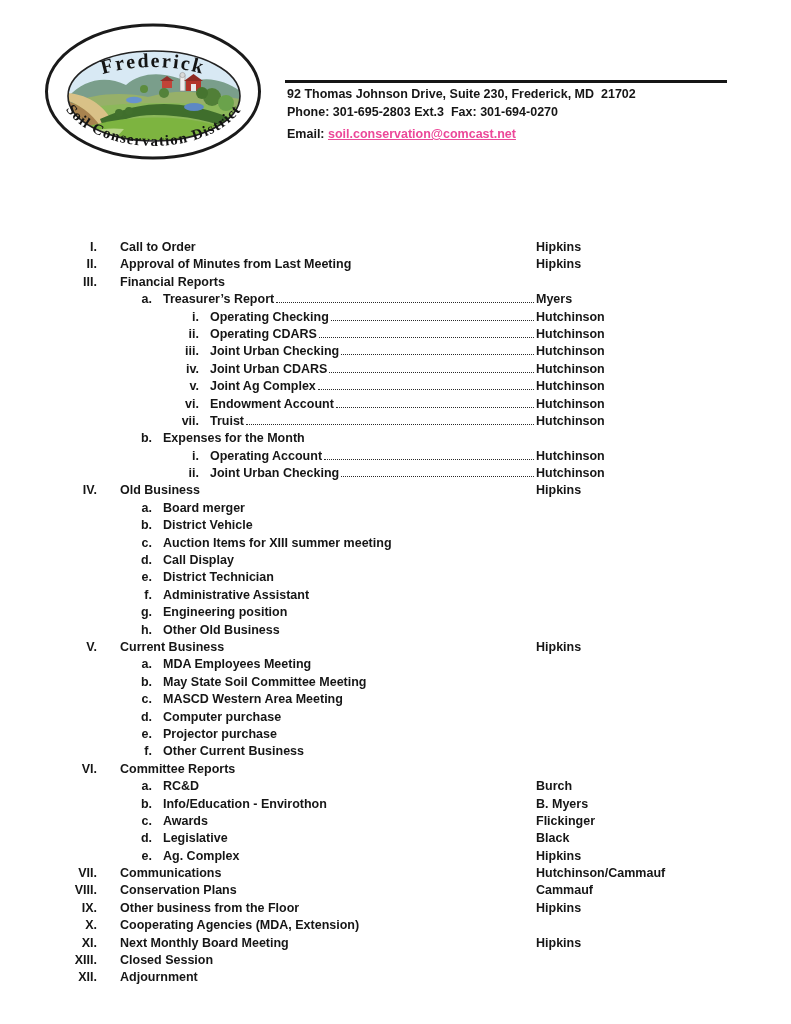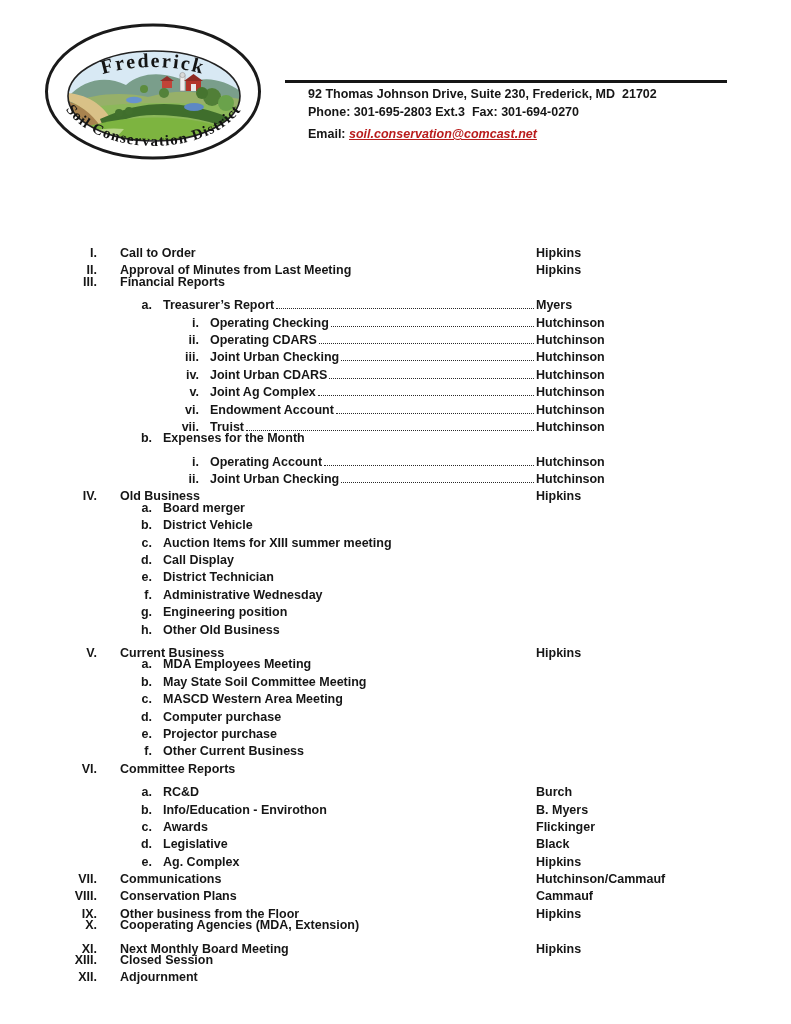--- a/index.html
+++ b/index.html
@@ -5,38 +5,38 @@
   html,body{margin:0;padding:0;background:#e8e8e8;}
   .page{
     position:relative;width:791px;height:1024px;background:#ffffff;
     font-family:"Liberation Sans",sans-serif;color:#161616;overflow:hidden;
     margin:0 auto;
   }
   
   .logo{position:absolute;left:44px;top:22px;width:218px;height:139px;}
   .rule{position:absolute;left:285px;top:80px;width:442px;height:2.5px;background:#161616;}
   .header-text{position:absolute;left:287px;top:85px;font-size:12.5px;font-weight:600;line-height:18px;}
-  .header-text div{white-space:pre;margin-left:21px;}
+  .header-text div{white-space:pre;}
   .email-line{margin-top:4px;}
   .email-link{text-decoration:underline;}
   
   .title-block{position:absolute;left:0;top:160px;width:791px;text-align:center;font-weight:600;}
   .title-main{font-size:16.5px;line-height:21px;}
   .title-sub{font-size:12.5px;line-height:17.5px;}
   
   .agenda{position:absolute;left:0;top:239px;width:791px;font-size:12.5px;font-weight:600;}
   .row{display:flex;height:17.4px;align-items:baseline;line-height:17.4px;}
   .lead{width:536px;flex-shrink:0;display:flex;align-items:baseline;}
   .m{flex-shrink:0;text-align:right;white-space:pre;}
   .L0 .m{width:97px;margin-right:23px;}
   .L1 .m{width:152px;margin-right:11px;}
   .L2 .m{width:199px;margin-right:11px;}
   .t{white-space:pre;}
   .leader{flex:1;border-bottom:1.8px dotted #2a2a2a;margin:0 2px 3px 2px;min-width:8px;}
-  .who{white-space:pre;margin-top:6px;}
+  .who{white-space:pre;}
   
   .logo-arc-top{font-family:"Liberation Serif",serif;font-weight:bold;font-size:20px;letter-spacing:2px;fill:#141414;}
   .logo-arc-bottom{font-family:"Liberation Serif",serif;font-weight:bold;font-size:15px;letter-spacing:1.2px;fill:#141414;}
 </style>
 </head>
 <body>
 
 <div class="page">
 
   <div class="logo">
@@ -84,21 +84,21 @@
       <text class="logo-arc-bottom" text-anchor="middle">
         <textPath href="#arcBot" startOffset="50%">Soil Conservation District</textPath>
       </text>
     </svg>
   </div>
 
   <div class="rule"></div>
   <div class="header-text">
     <div>92 Thomas Johnson Drive, Suite 230, Frederick, MD  21702</div>
     <div>Phone: 301-695-2803 Ext.3  Fax: 301-694-0270</div>
-    <div class="email-line"><span>Email: </span><a href="#" class="email-link" id="email-link" style="color: #b91c1c; font-style: italic;">soil.conservation@comcast.net</a></div>
+    <div class="email-line"><span>Email: </span><a href="#" class="email-link" id="email-link" style="color: #ec4899;">soil.conservation@comcast.net</a></div>
   </div>
 
 
   <div class="agenda">
       <div class="row L0">
         <div class="lead">
           <span class="m">I.</span>
           <span class="t">Call to Order</span>
         </div>
         <span class="who">Hipkins</span>
@@ -235,21 +235,21 @@
       </div>
       <div class="row L1">
         <div class="lead">
           <span class="m">e.</span>
           <span class="t">District Technician</span>
         </div>
       </div>
       <div class="row L1">
         <div class="lead">
           <span class="m">f.</span>
-          <span class="t">Administrative Wednesday</span>
+          <span class="t">Administrative Assistant</span>
         </div>
       </div>
       <div class="row L1">
         <div class="lead">
           <span class="m">g.</span>
           <span class="t">Engineering position</span>
         </div>
       </div>
       <div class="row L1">
         <div class="lead">

